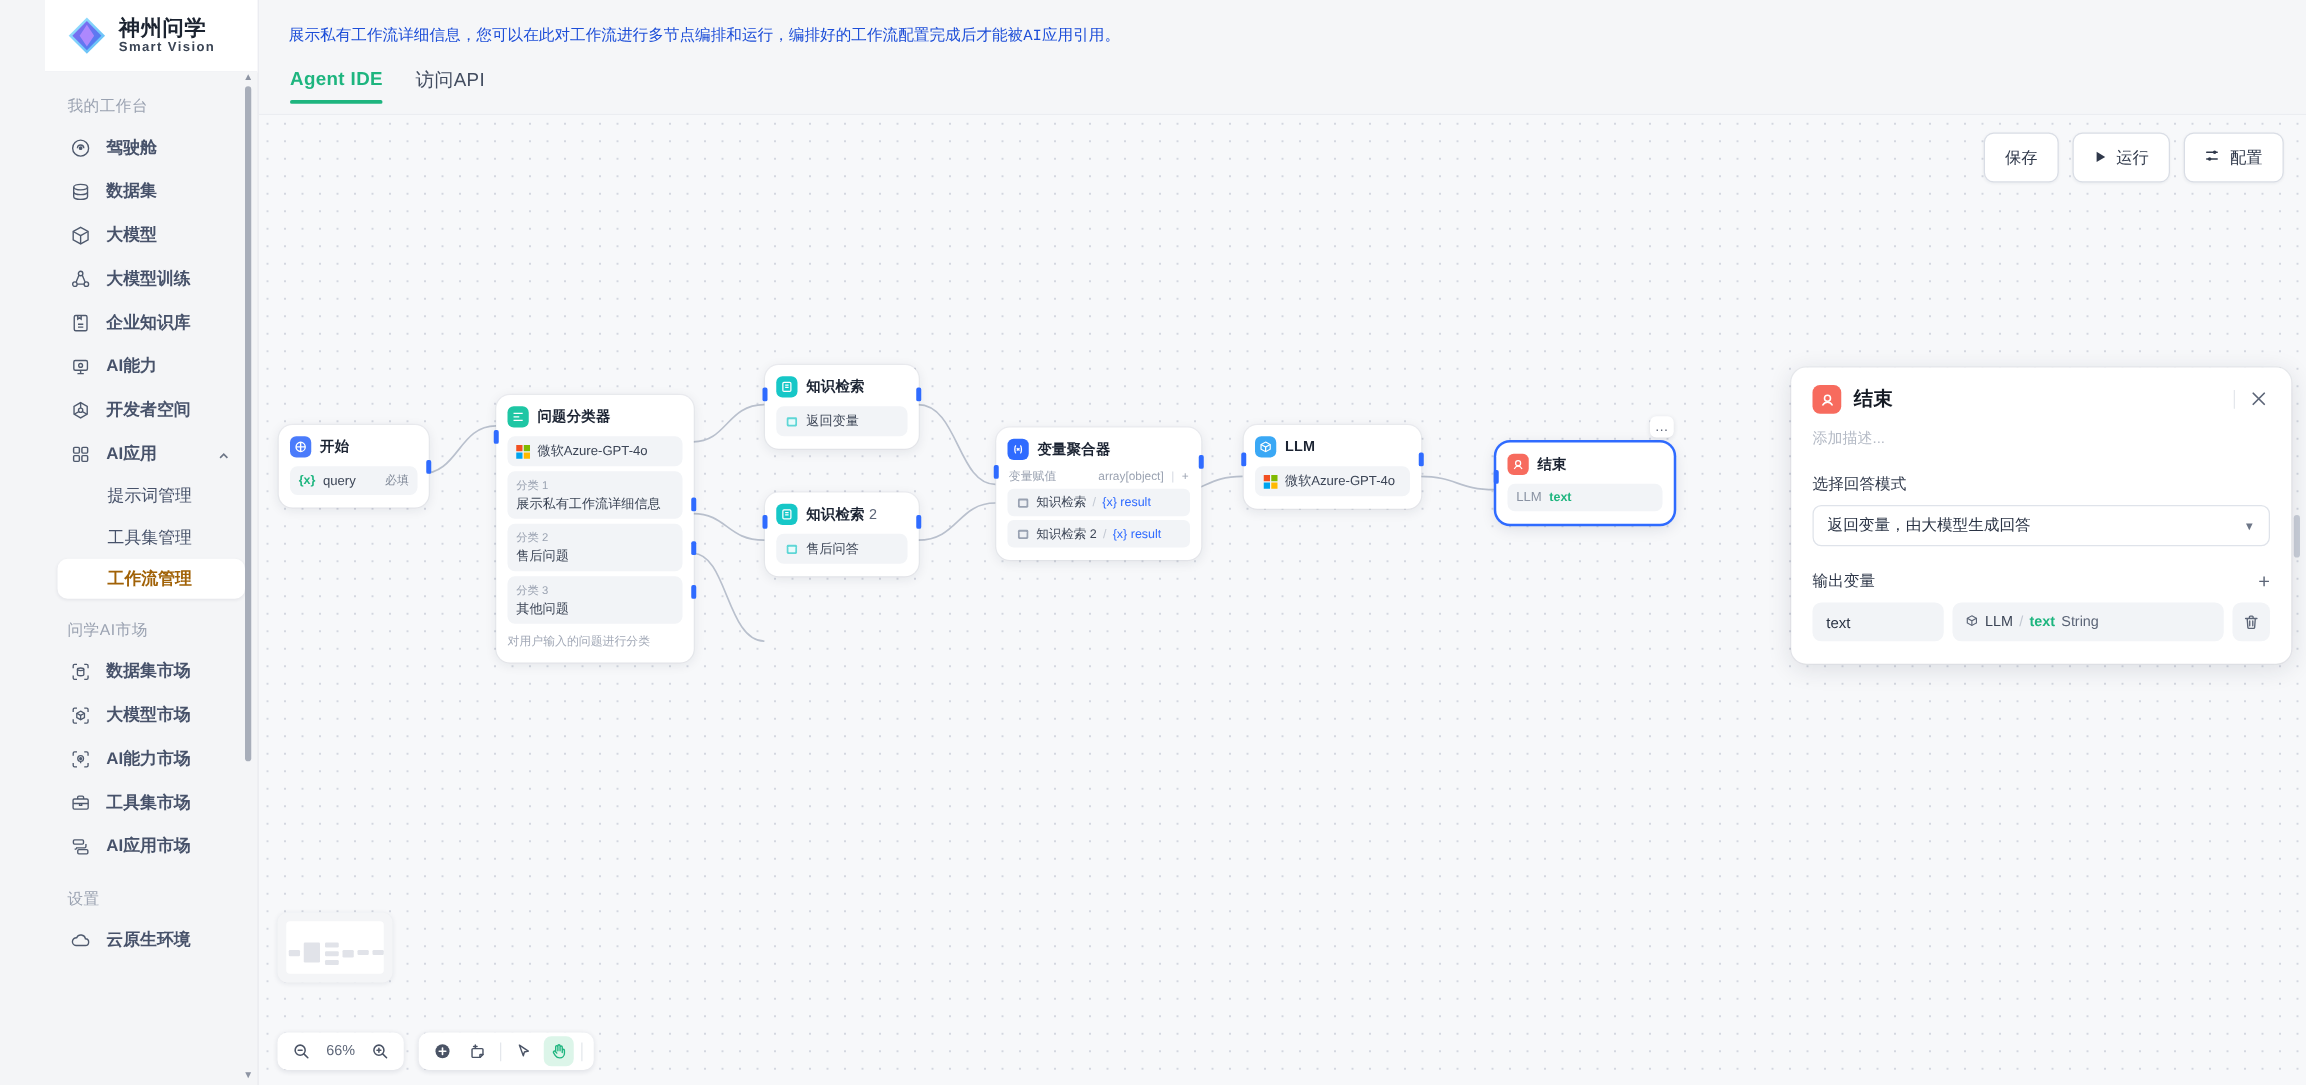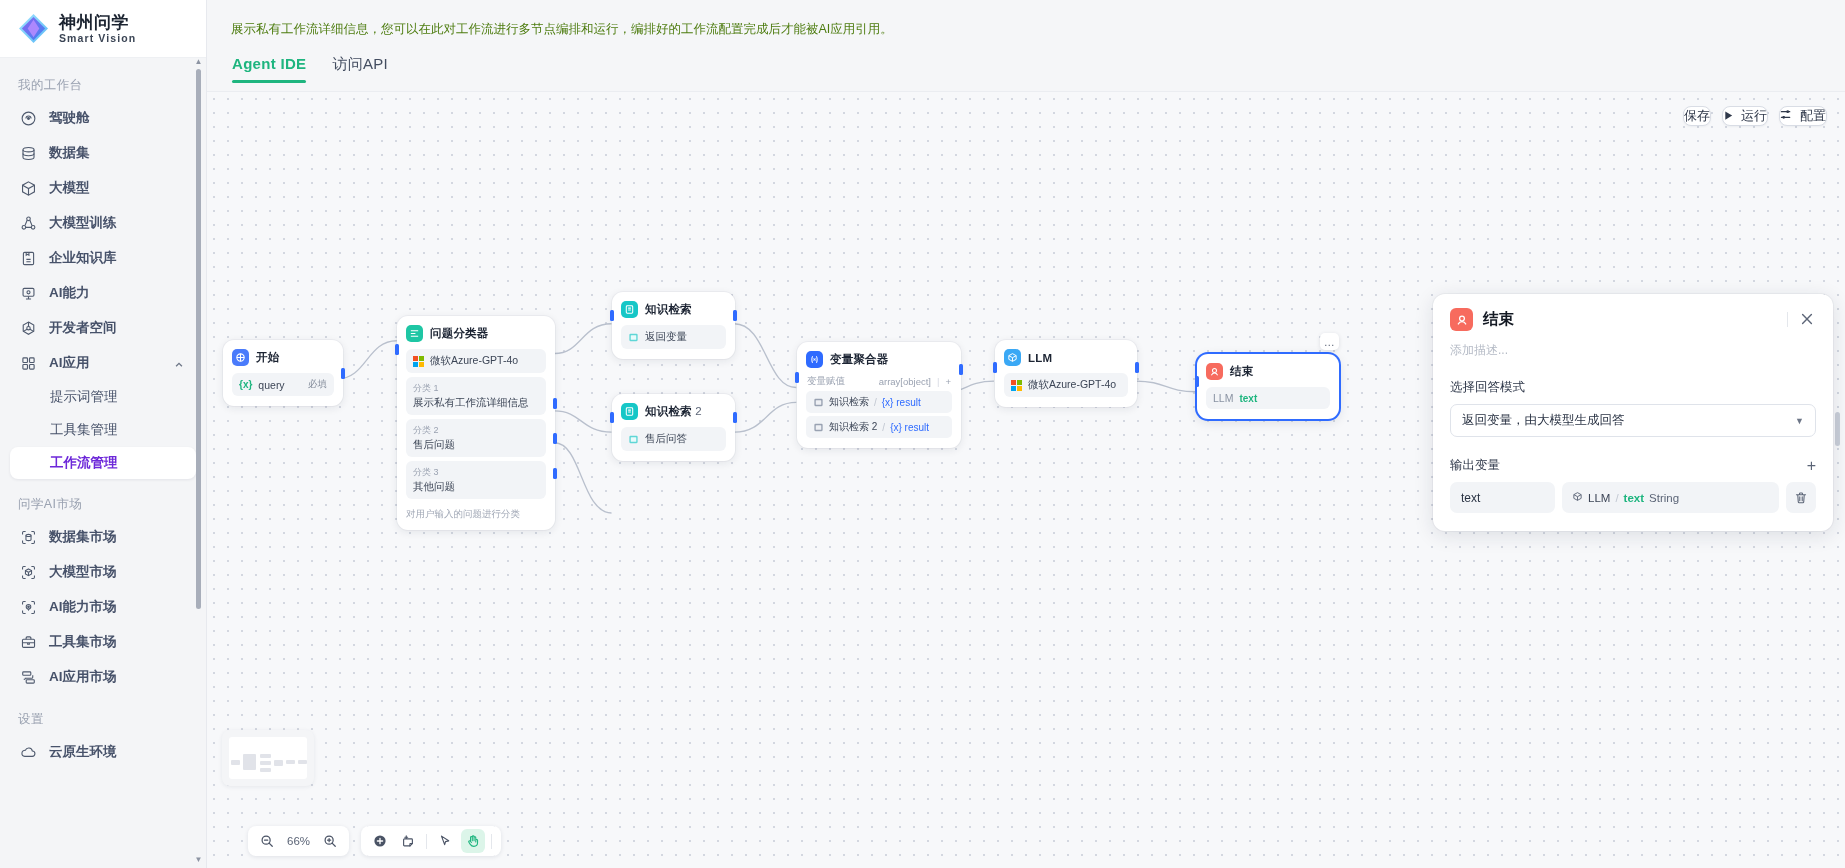--- a/index.html
+++ b/index.html
@@ -9,20 +9,21 @@
     background: #f5f6f8; overflow: hidden;
   }
   body { display: flex; position: relative; }
 
   
   .sidebar {
     width: 207px; height: 868px; background: #f4f5f7;
     border-right: 1px solid #e7e9ee;
     display: flex; flex-direction: column; flex: 0 0 207px;
     position: relative;
+    padding-left: 36px;
   }
   .brand {
     height: 58px; background: #ffffff; display: flex; align-items: center;
     gap: 10px; padding-left: 18px; border-bottom: 1px solid #eef0f3;
     flex: 0 0 58px;
   }
   .brand-logo { width: 31px; height: 31px; position: relative; flex: 0 0 31px; }
   .brand-text { display: flex; flex-direction: column; justify-content: center; }
   .brand-title { font-size: 17px; font-weight: 700; color: #1b2330; letter-spacing: .5px; line-height: 19px; }
   .brand-sub { font-size: 10.5px; font-weight: 600; color: #3a4454; letter-spacing: 1.1px; line-height: 13px; }
@@ -40,21 +41,21 @@
     font-size: 13.5px; position: relative; font-weight: bold;
   }
   .nav-icon { width: 17px; height: 17px; flex: 0 0 17px; display: flex; align-items: center; justify-content: center; }
   .nav-icon svg { width: 17px; height: 17px; display: block; }
   .nav-sub {
     height: 32px; margin: 1px 10px; padding-left: 40px;
     display: flex; align-items: center; border-radius: 8px;
     font-size: 13.5px; color: #47526a; cursor: pointer;
   }
   .nav-sub.active {
-    background: #ffffff; color: #6d28d9; font-weight: 700;
+    background: #ffffff; color: #a16207; font-weight: 700;
     box-shadow: 0 1px 3px rgba(20,30,60,.08);
   }
   .nav-caret { margin-left: auto; margin-right: 12px; width: 10px; height: 10px; }
 
   .sb-track {
     position: absolute; right: 3px; top: 58px; width: 9px; height: 806px;
     display: flex; flex-direction: column; align-items: center;
   }
   .sb-arrow { font-size: 8px; color: #8d94a3; line-height: 8px; }
   .sb-bar { width: 5px; background: #a8aeba; border-radius: 3px; margin: 3px 0; }
@@ -68,21 +69,21 @@
     display: flex; align-items: center; justify-content: center; cursor: pointer;
     color: #3d4657; font-size: 17px; box-shadow: 0 1px 2px rgba(20,30,60,.05);
   }
   .title-icon { width: 20px; height: 20px; flex: 0 0 20px; }
   .page-title { font-size: 21px; font-weight: 700; color: #141a24; letter-spacing: .5px; }
   .help-icon {
     width: 15px; height: 15px; border: 1.3px solid #9aa2b1; border-radius: 50%;
     color: #9aa2b1; font-size: 10px; display: flex; align-items: center;
     justify-content: center; cursor: pointer; margin-left: 1px;
   }
-  .page-desc { font-size: 12.5px; color: #4d7c0f; margin-top: 9px; line-height: 17px; }
+  .page-desc { font-size: 12.5px; color: #1d4ed8; margin-top: 9px; line-height: 17px; font-family: Liberation Mono, monospace; }
 
   .tabs { display: flex; gap: 26px; margin-top: 17px; padding-left: 1px; }
   .tab {
     font-size: 15px; color: #434d60; padding-bottom: 9px; cursor: pointer;
     position: relative; letter-spacing: .3px;
   }
   .tab.active { color: #1eb57f; font-weight: 700; }
   .tab.active::after {
     content: ""; position: absolute; left: 0; right: 0; bottom: 0;
     height: 3px; background: #1eb57f; border-radius: 2px;
@@ -93,21 +94,21 @@
   .canvas {
     position: absolute; inset: 0;
     background-color: #f7f8fa;
     background-image: radial-gradient(circle, #d3d7e0 1px, transparent 1px);
     background-size: 14px 14px;
     border-top: 1px solid #ebedf1;
   }
 
   .toolbar-top { position: absolute; top: 14px; right: 18px; display: flex; gap: 11px; z-index: 30; }
   .tbtn {
-    height: 20px; padding: 0 0; border-radius: 8px; background: #fff;
+    height: 40px; padding: 0 16px; border-radius: 8px; background: #fff;
     border: 1px solid #d9dde5; display: flex; align-items: center; gap: 7px;
     font-size: 13px; color: #2f384a; cursor: pointer;
     box-shadow: 0 1px 2px rgba(20,30,60,.05);
   }
 
   
   .node {
     position: absolute; background: #fff; border-radius: 11px;
     box-shadow: 0 2px 9px rgba(22,33,60,.09), 0 0 0 1px rgba(22,33,60,.035);
     padding: 9px 9px 10px 9px; font-size: 11px;
@@ -158,21 +159,21 @@
 
   
   .minimap {
     position: absolute; left: 15px; bottom: 82px; width: 92px; height: 56px;
     background: #f4f5f7; border-radius: 8px; padding: 7px;
     box-shadow: 0 1px 4px rgba(22,33,60,.08);
   }
   .minimap-inner { width: 100%; height: 100%; background: #fff; border-radius: 3px; position: relative; }
   .mm-blk { position: absolute; background: #e1e3e9; border-radius: 1px; }
 
-  .bottombar { position: absolute; left: 15px; bottom: 12px; display: flex; gap: 12px; margin-left: 26px; }
+  .bottombar { position: absolute; left: 15px; bottom: 12px; display: flex; gap: 12px; }
   .bgroup {
     height: 30px; background: #fff; border-radius: 8px; display: flex;
     align-items: center; padding: 0 7px; gap: 4px;
     box-shadow: 0 1px 4px rgba(22,33,60,.10);
   }
   .bbtn {
     width: 24px; height: 24px; border-radius: 6px; display: flex;
     align-items: center; justify-content: center; cursor: pointer; color: #4a5365;
   }
   .bbtn.active { background: #dcf5e9; color: #1eb57f; }

